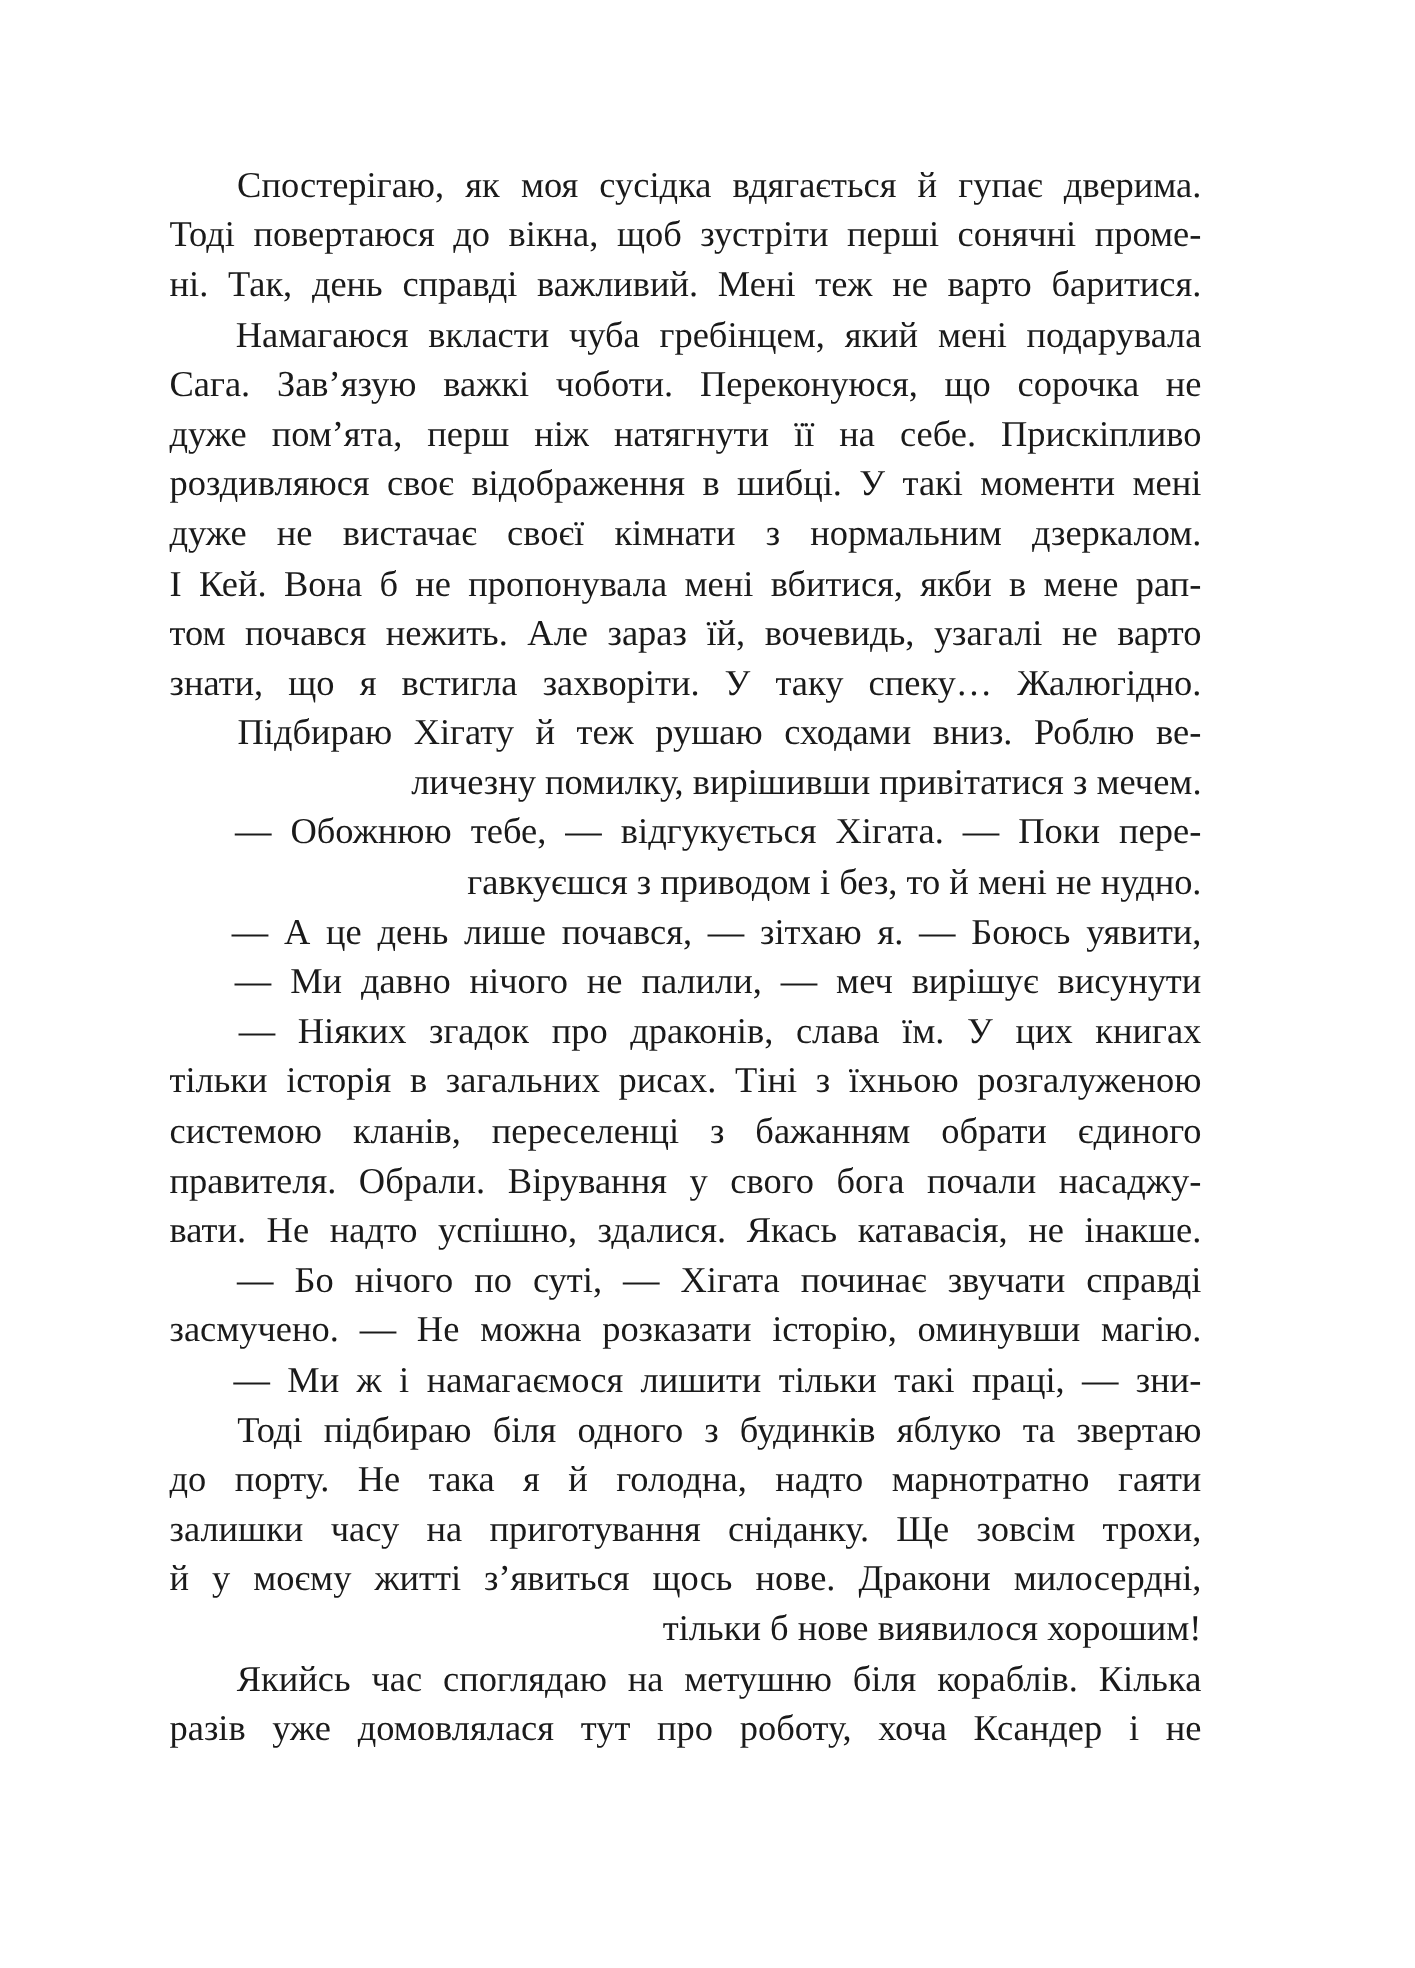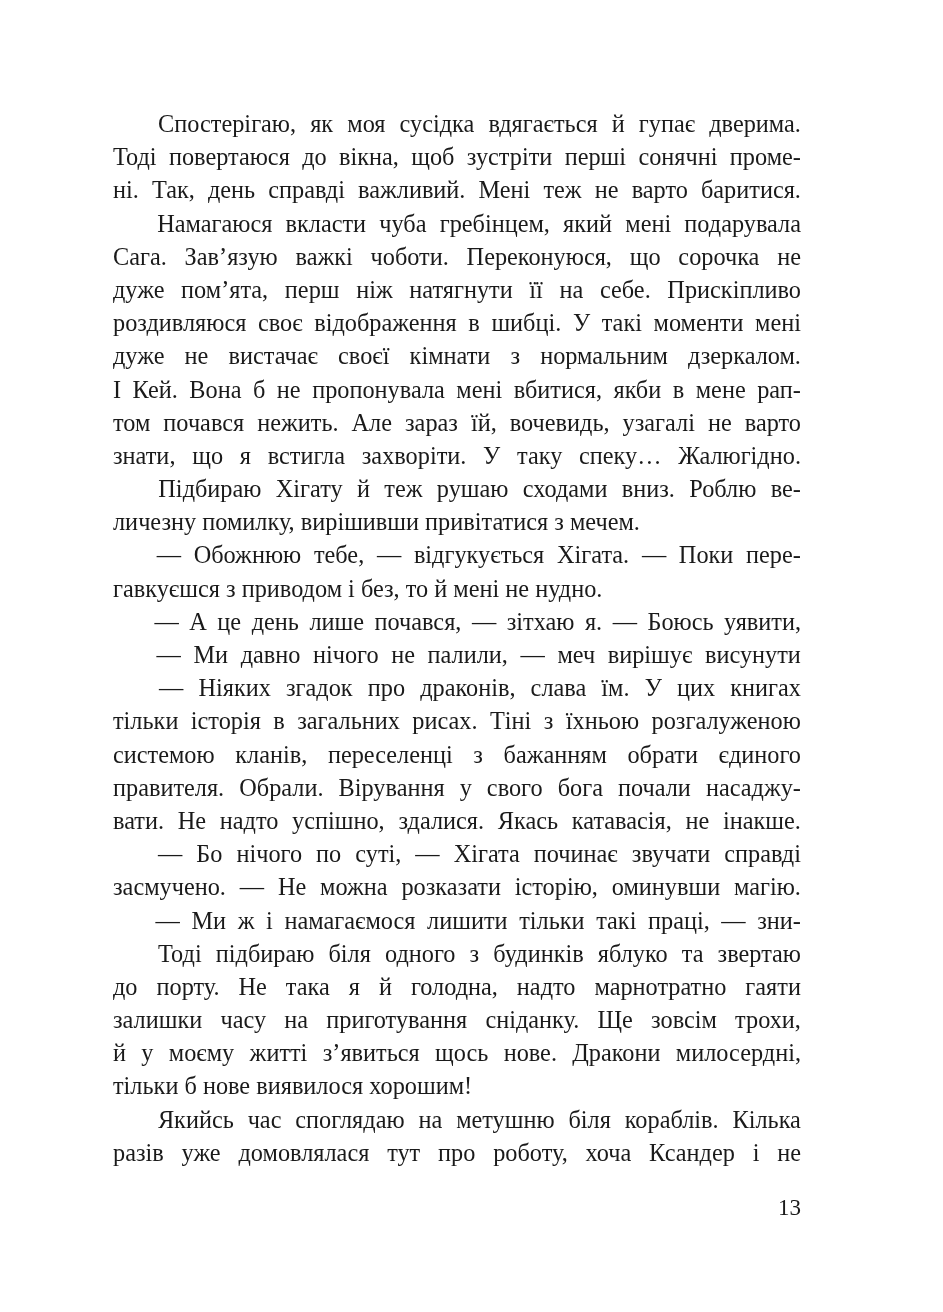--- a/index.html
+++ b/index.html
@@ -41,21 +41,21 @@
     height: 33.2px;
     white-space: pre;
     letter-spacing: 0;
   }
   
   .line.just {
     justify-content: space-between;
   }
   
   .line.last {
-    justify-content: flex-start;
+    justify-content: flex-end;
   }
   .line .w {
     white-space: pre;
   }
   
   .line.indent::before {
     content: "";
     display: block;
     width: 31px;
     flex: 0 0 31px;
@@ -124,14 +124,13 @@
         <div class="line just"><span class="w">до</span><span class="w">порту.</span><span class="w">Не</span><span class="w">така</span><span class="w">я</span><span class="w">й</span><span class="w">голодна,</span><span class="w">надто</span><span class="w">марнотратно</span><span class="w">гаяти</span></div>
         <div class="line just"><span class="w">залишки</span><span class="w">часу</span><span class="w">на</span><span class="w">приготування</span><span class="w">сніданку.</span><span class="w">Ще</span><span class="w">зовсім</span><span class="w">трохи,</span></div>
         <div class="line just"><span class="w">й</span><span class="w">у</span><span class="w">моєму</span><span class="w">житті</span><span class="w">з’явиться</span><span class="w">щось</span><span class="w">нове.</span><span class="w">Дракони</span><span class="w">милосердні,</span></div>
         <div class="line last"><span class="w">тільки б нове виявилося хорошим!</span></div>
       </div>
       <div class="para">
         <div class="line just indent"><span class="w">Якийсь</span><span class="w">час</span><span class="w">споглядаю</span><span class="w">на</span><span class="w">метушню</span><span class="w">біля</span><span class="w">кораблів.</span><span class="w">Кілька</span></div>
         <div class="line just"><span class="w">разів</span><span class="w">уже</span><span class="w">домовлялася</span><span class="w">тут</span><span class="w">про</span><span class="w">роботу,</span><span class="w">хоча</span><span class="w">Ксандер</span><span class="w">і</span><span class="w">не</span></div>
       </div>
     </div>
-  <div class="page-number">13</div>
 </div>
 
 </body></html>

